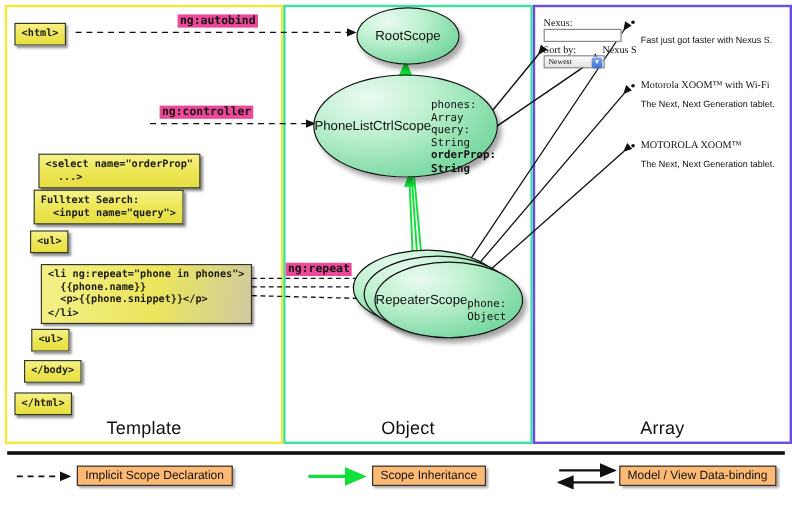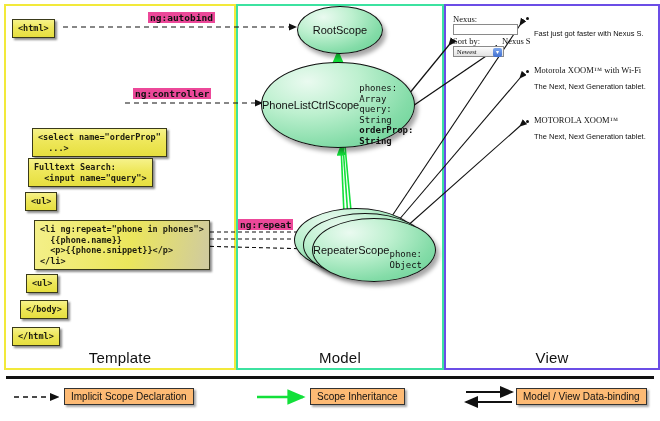--- a/index.html
+++ b/index.html
@@ -61,24 +61,24 @@
 </style>
 </head>
 <body>
 
 <div id="stage">
 
   <div class="col" id="col-template">
     <div class="col-label">Template</div>
   </div>
   <div class="col" id="col-model">
-    <div class="col-label">Model</div>
+    <div class="col-label">Object</div>
   </div>
   <div class="col" id="col-view">
-    <div class="col-label">View</div>
+    <div class="col-label">Array</div>
   </div>
 
   <svg class="ov" viewBox="0 0 660 421">
     <defs>
       <marker id="ahB" markerWidth="7" markerHeight="7" refX="6" refY="3" orient="auto">
         <path d="M0,0 L7,3 L0,6 z" fill="#111"></path>
       </marker>
       <marker id="ahG" markerWidth="7" markerHeight="7" refX="6" refY="3" orient="auto">
         <path d="M0,0 L7,3 L0,6 z" fill="#12e03a"></path>
       </marker>

